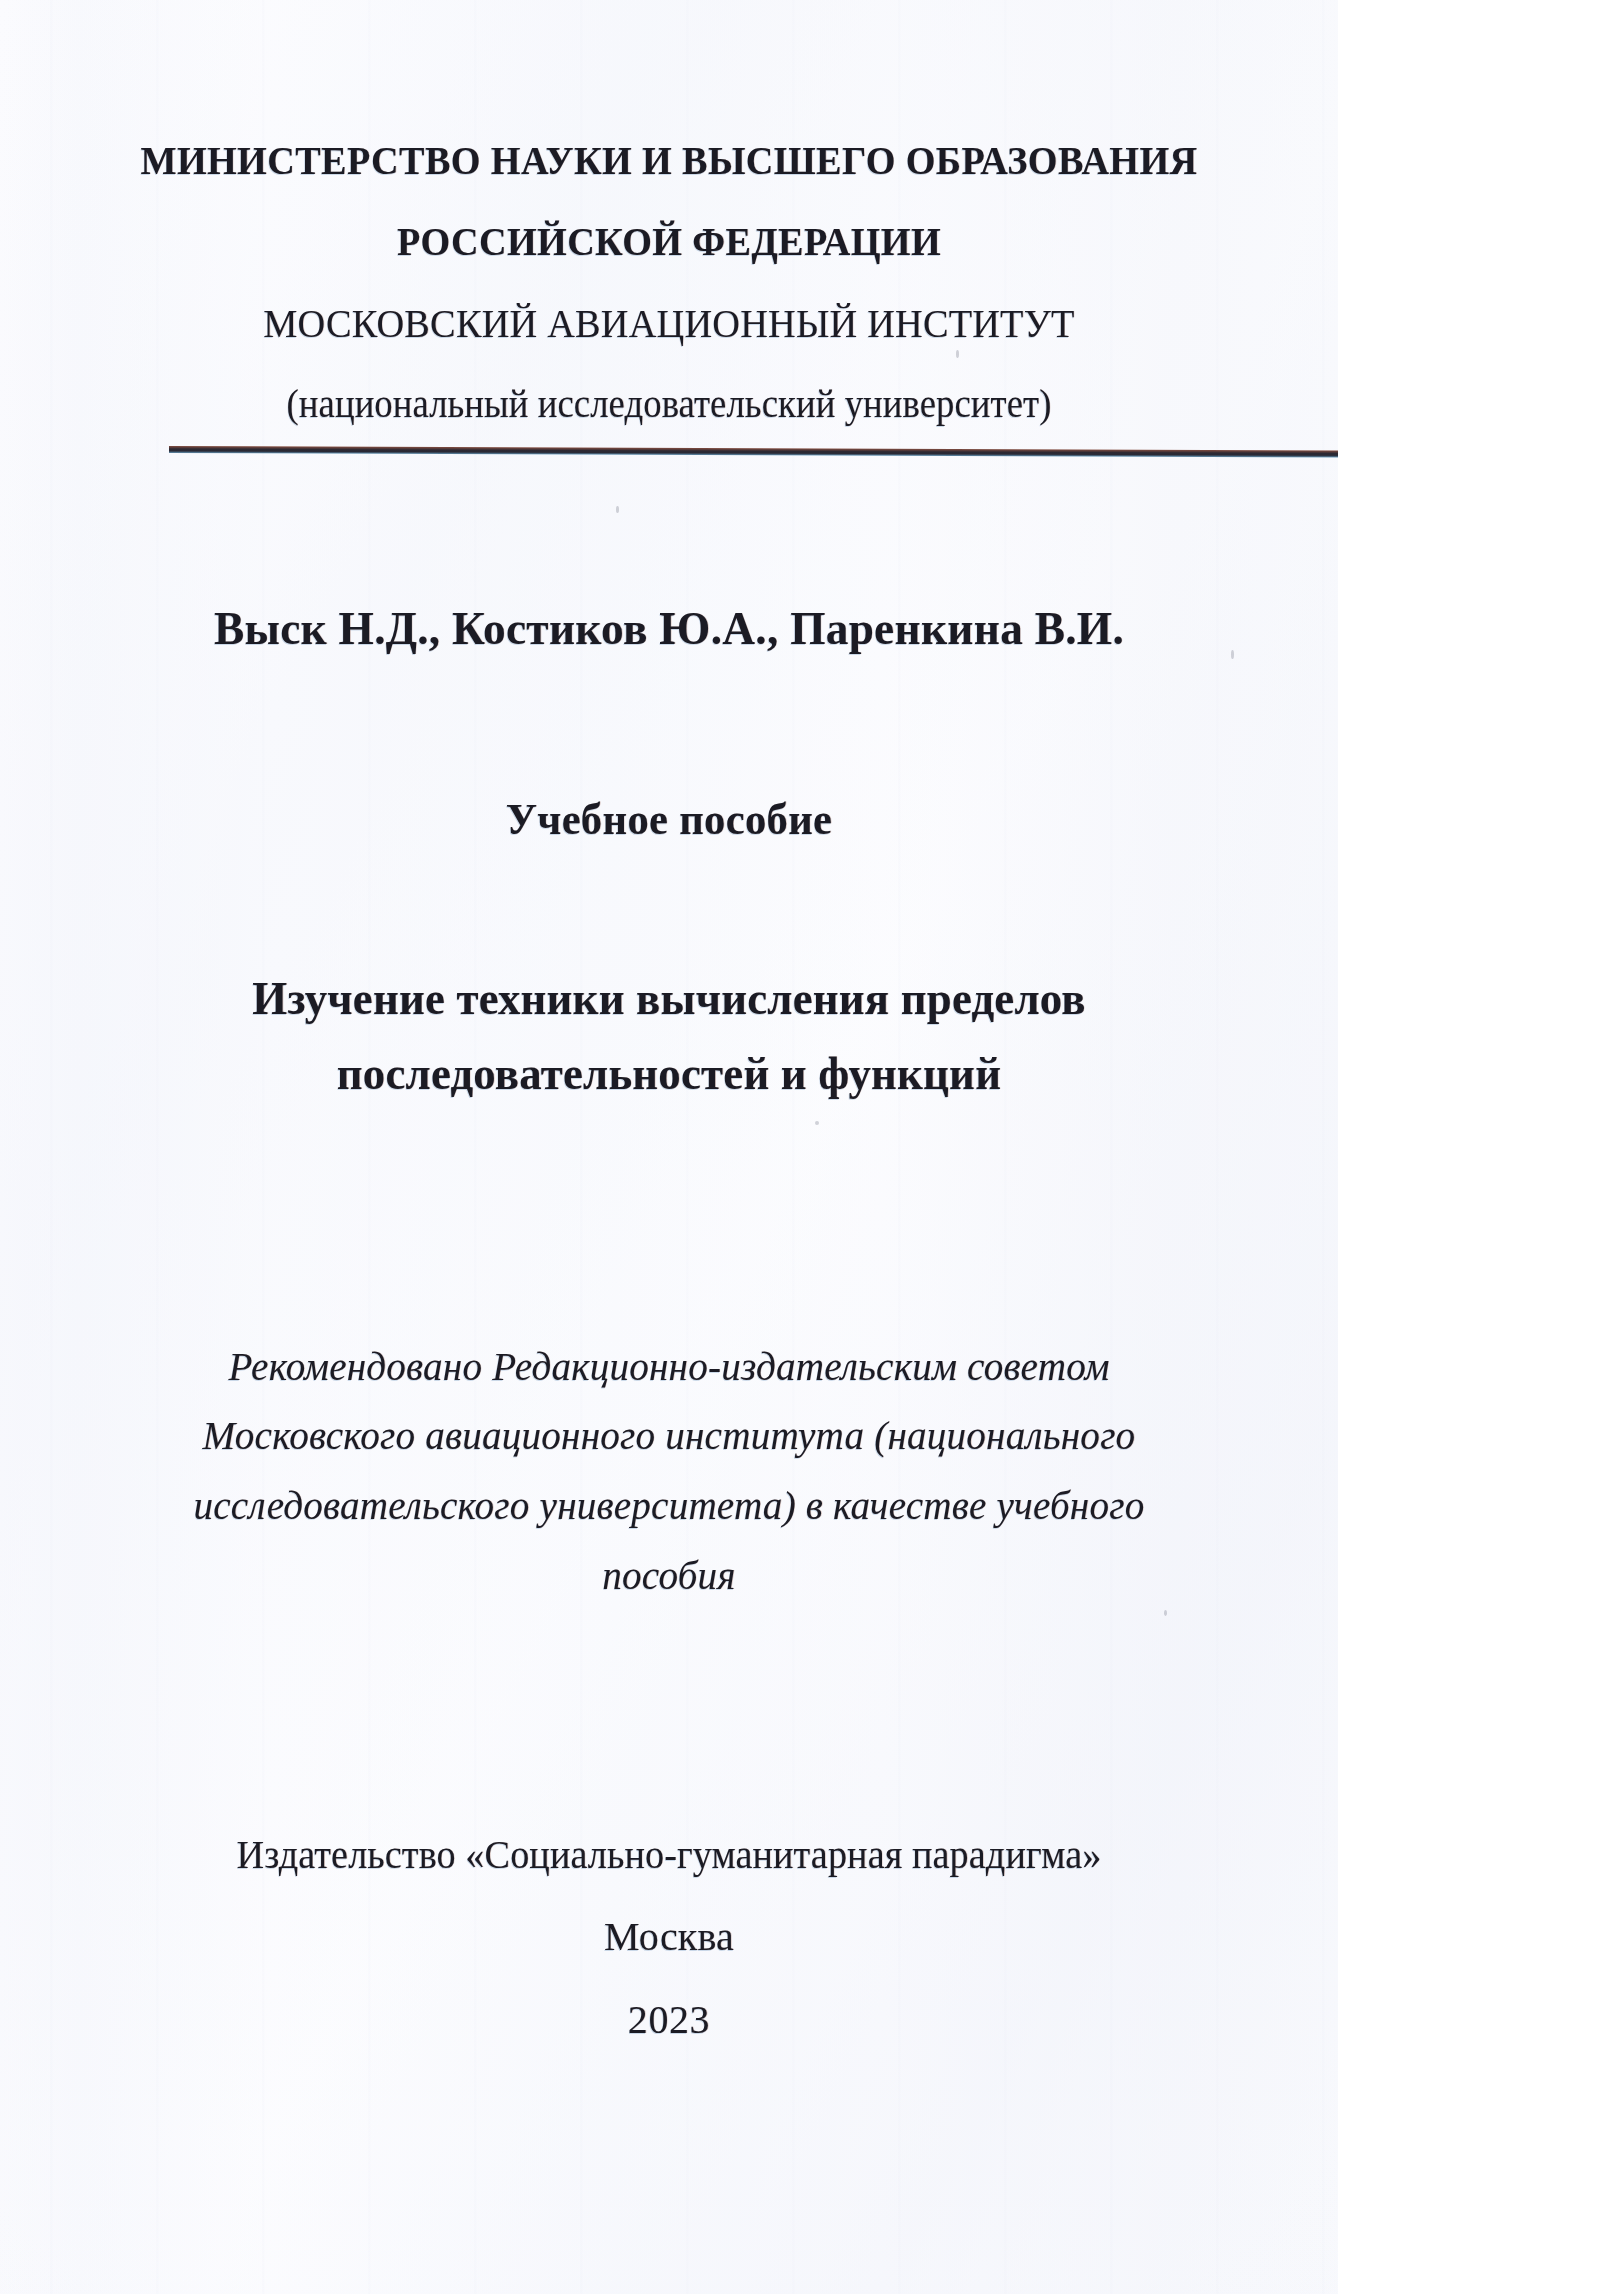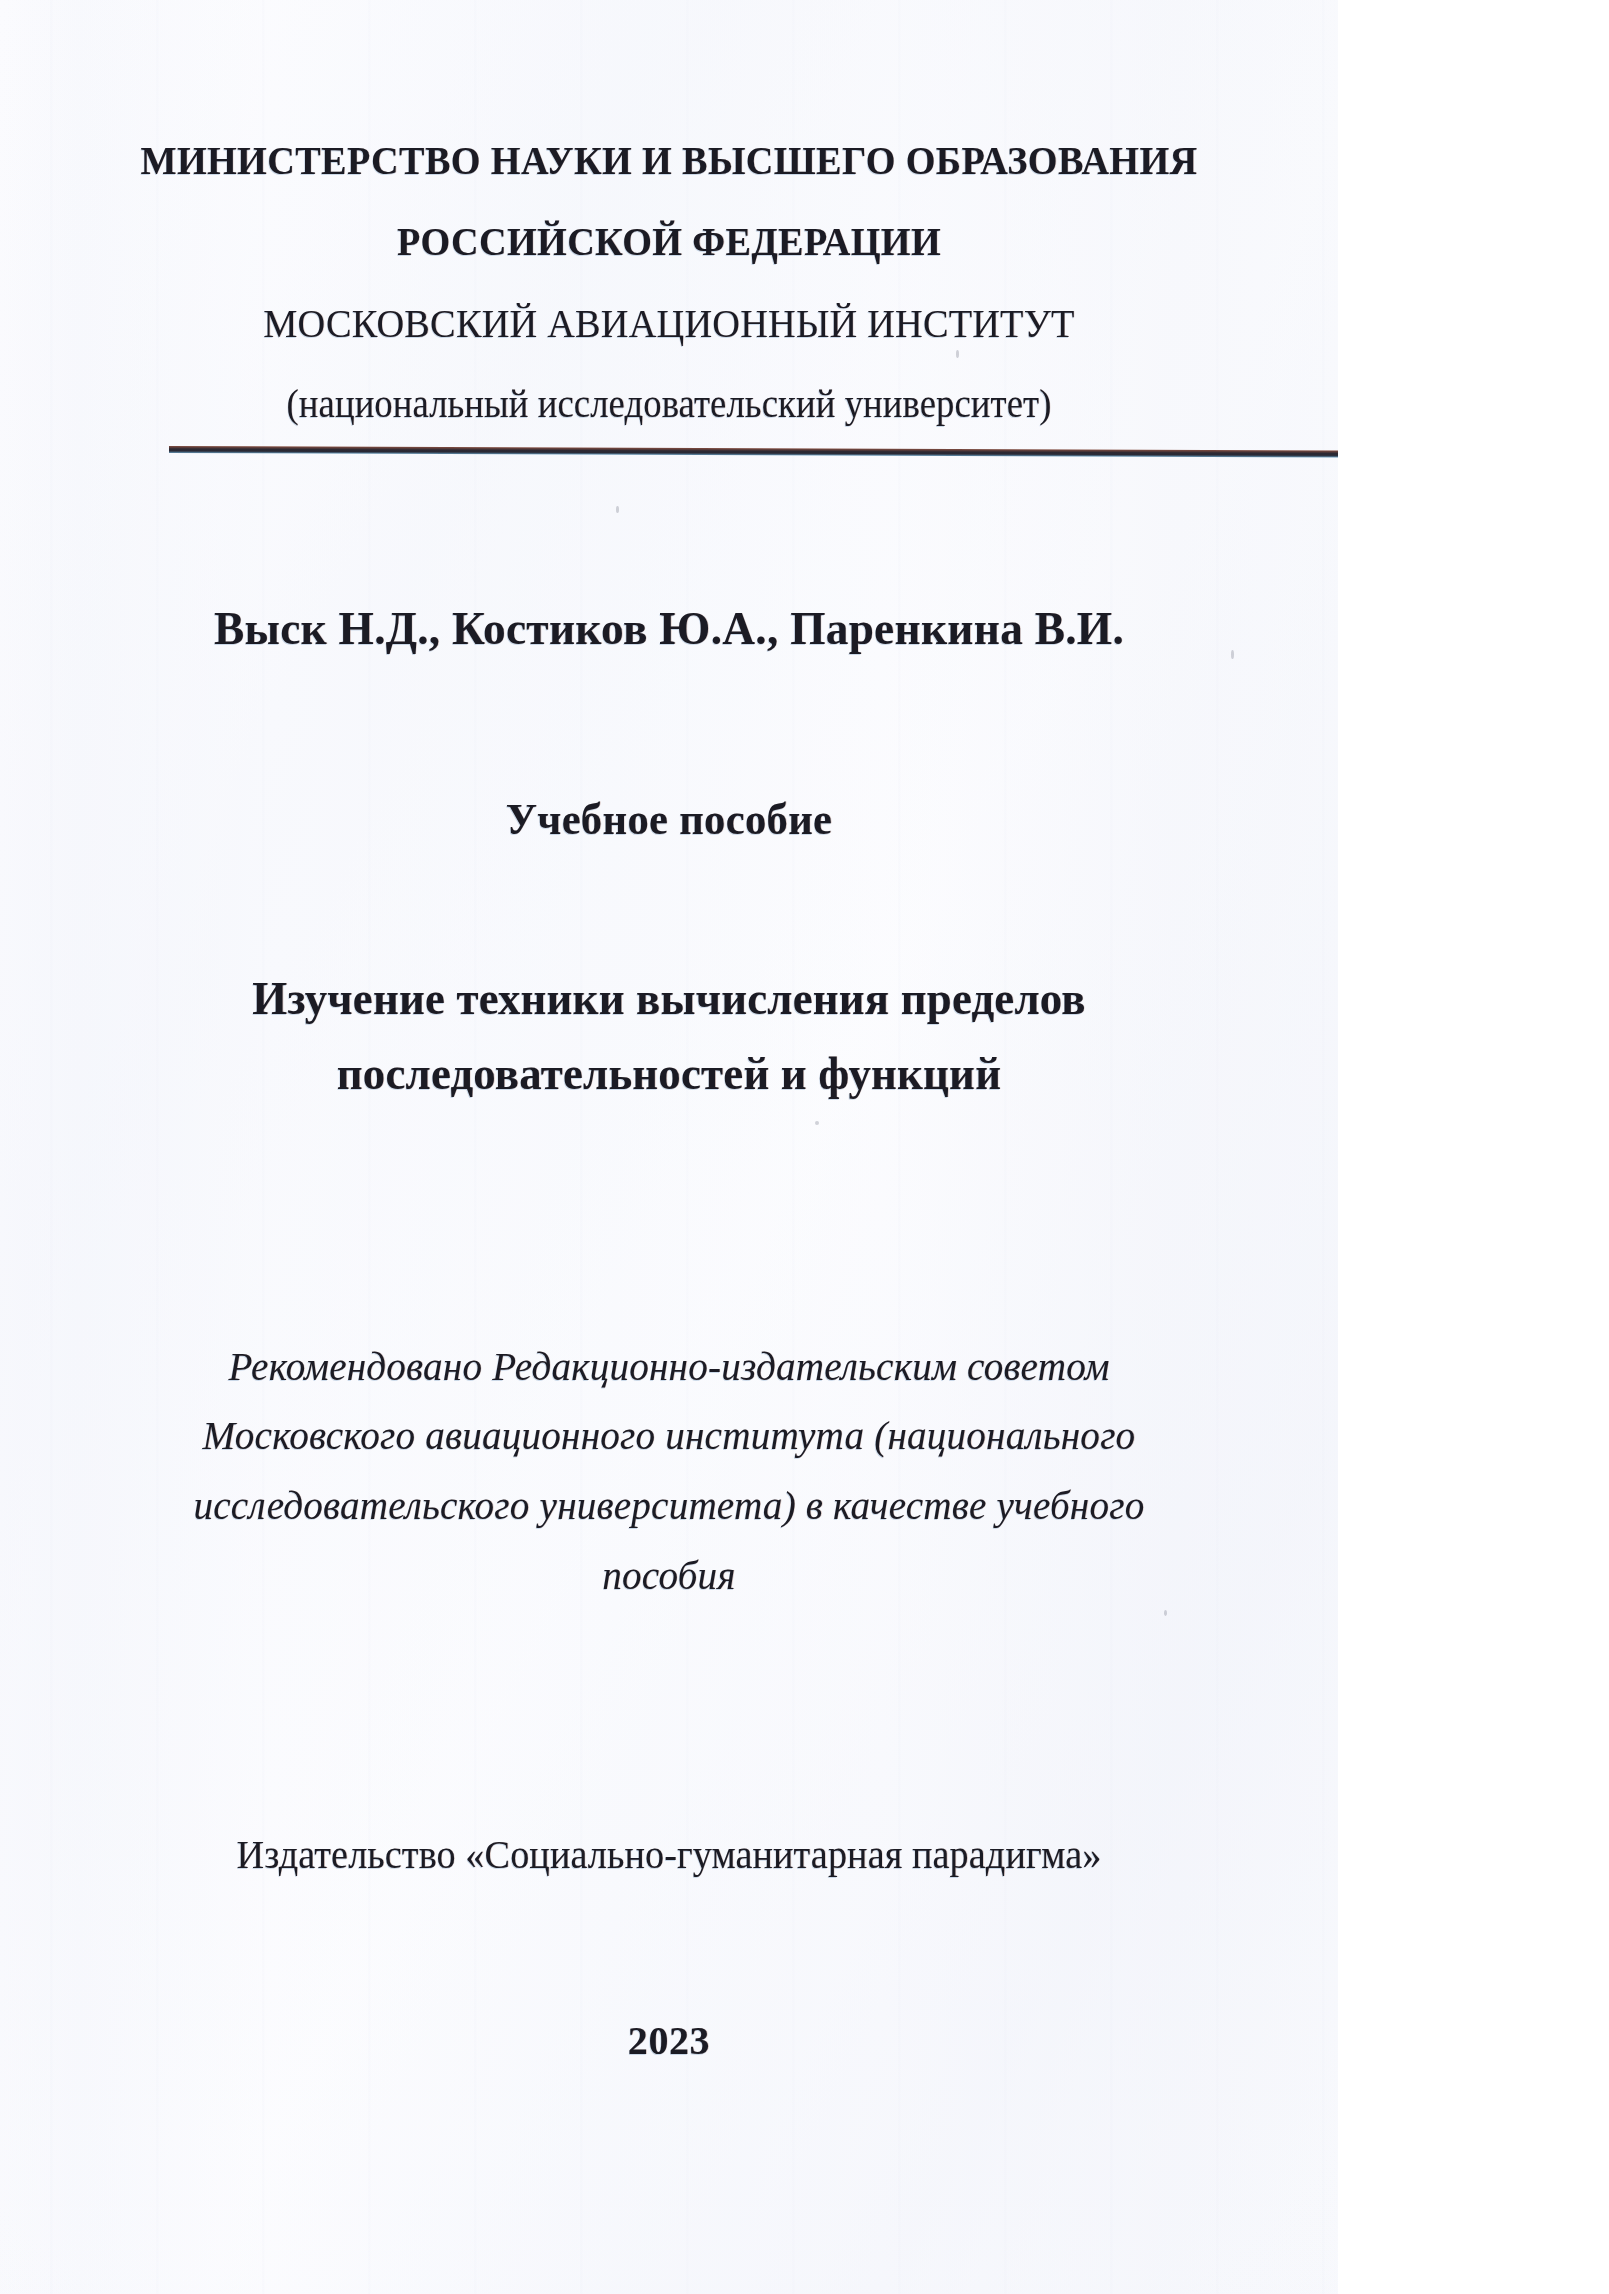--- a/index.html
+++ b/index.html
@@ -181,25 +181,24 @@
     letter-spacing: 0.1px;
     transform: scaleX(0.955);
   }
   .city {
     font-weight: normal;
     font-size: 40px;
     top: 1913px;
     letter-spacing: 0.2px;
   }
   .year {
-    font-weight: bold;
+    font-weight: normal;
     font-size: 40px;
     top: 1996px;
     letter-spacing: 0.6px;
-    margin-top: 21px;
   }
 
   
   .speck {
     position: absolute;
     background: rgba(110, 112, 128, 0.30);
     border-radius: 50%;
     z-index: 2;
   }
 </style>
@@ -231,20 +230,21 @@
     <div class="line rec rec-1">Рекомендовано Редакционно-издательским советом</div>
 
     <div class="line rec rec-2">Московского авиационного института (национального</div>
 
     <div class="line rec rec-3">исследовательского университета) в качестве учебного</div>
 
     <div class="line rec rec-4">пособия</div>
 
     <div class="line publisher">Издательство «Социально-гуманитарная парадигма»</div>
 
+    <div class="line city">Москва</div>
 
     <div class="line year">2023</div>
 
   </div>
 
   <span class="speck" style="left:956px; top:350px; width:2.8px; height:7.5px;"></span>
   <span class="speck" style="left:1231px; top:650px; width:2.8px; height:8.5px;"></span>
   <span class="speck" style="left:815px; top:1121px; width:3.8px; height:3.8px;"></span>
   <span class="speck" style="left:1164px; top:1610px; width:2.8px; height:5.6px;"></span>
   <span class="speck" style="left:616px; top:506px; width:2.8px; height:6.6px;"></span>

